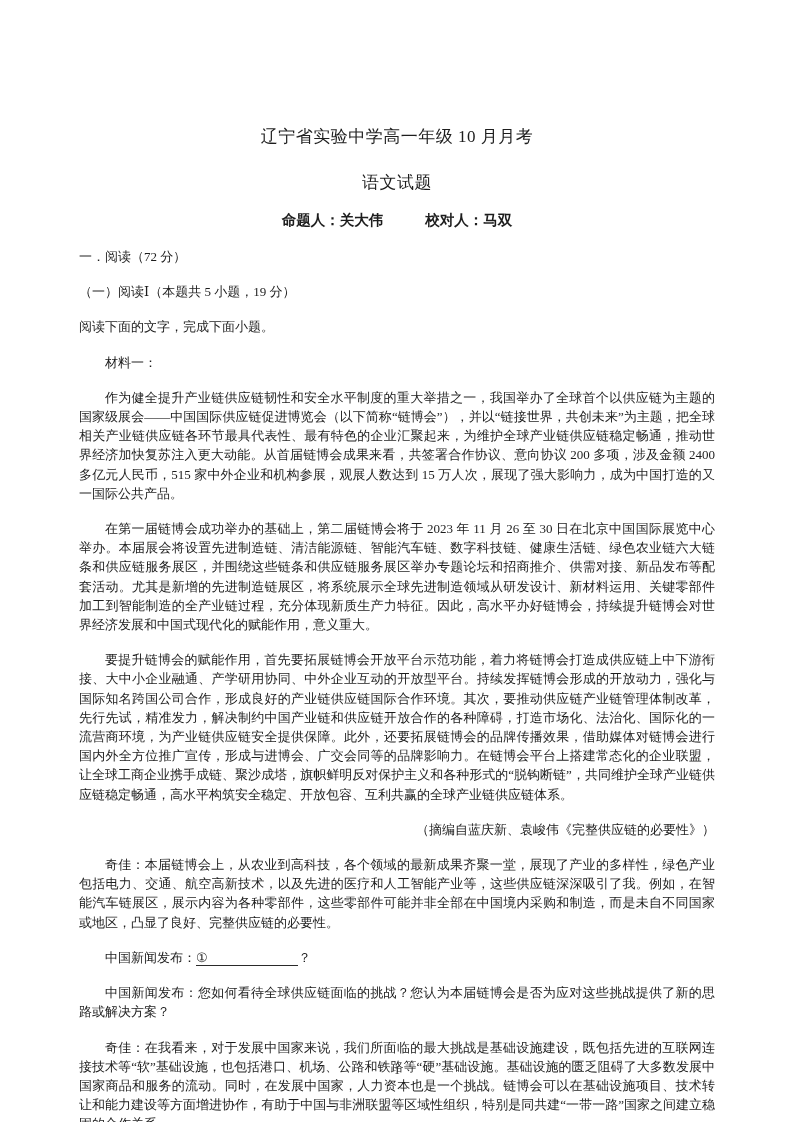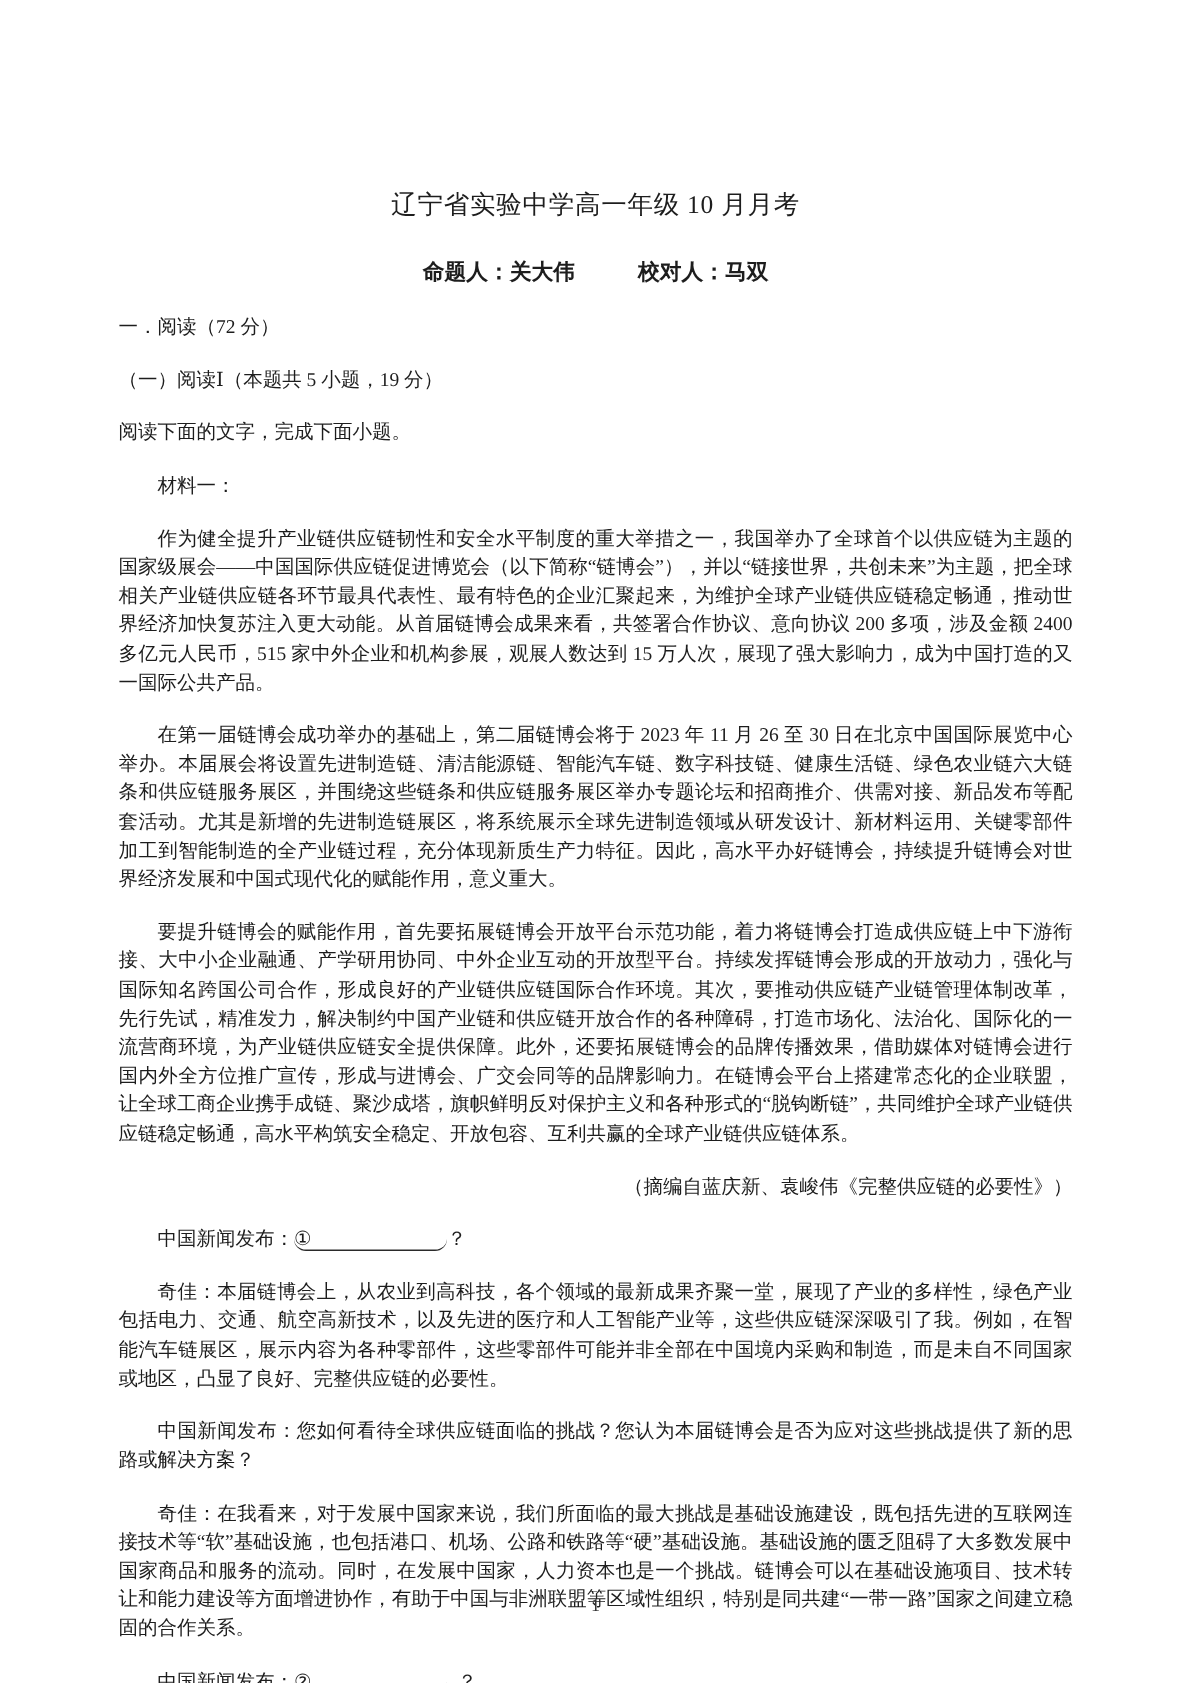--- a/index.html
+++ b/index.html
@@ -1,15 +1,15 @@
 <!DOCTYPE html>
 <html><head>
 <meta charset="utf-8">
 <style>
-  * { margin: 0; padding: 0; box-sizing: border-box; border-radius: 23px; }
+  * { margin: 0; padding: 0; box-sizing: border-box; }
   html, body { background: #ffffff; }
   .page {
     position: relative;
     width: 794px;
     height: 1122px;
     margin: 0 auto;
     background: #ffffff;
     color: #1d1d1d;
     font-family: "Liberation Serif", "DejaVu Serif", serif;
     padding: 126px 63px 0 63px;
@@ -26,21 +26,21 @@
   .subtitle {
     text-align: center;
     font-size: 17px;
     font-weight: 500;
     line-height: 22px;
     margin-bottom: 17px;
     letter-spacing: 0.5px;
   }
   .byline {
     text-align: center;
-    font-family: Liberation Serif, serif;
+    font-family: Liberation Mono, monospace;
     font-weight: 700;
     font-size: 14.5px;
     line-height: 20px;
     margin-bottom: 10px;
   }
   .byline-gap { display: inline-block; width: 42px; }
   .doc-body {
     font-size: 13px;
     line-height: 19.2px;
     text-align: justify;
@@ -65,41 +65,42 @@
     font-size: 12px;
     color: #333;
   }
 </style>
 </head>
 <body>
 
 <div class="page">
 
   <h1 class="title">辽宁省实验中学高一年级 10 月月考</h1>
+  <h2 class="subtitle">语文试题</h2>
 
   <div class="byline">
     <span>命题人：关大伟</span><span class="byline-gap"></span><span>校对人：马双</span>
   </div>
 
   <div class="doc-body">
 
     <p>一．阅读（72 分）</p>
     <p>（一）阅读Ⅰ（本题共 5 小题，19 分）</p>
     <p>阅读下面的文字，完成下面小题。</p>
 
     <p class="indent">材料一：</p>
     <p class="indent">作为健全提升产业链供应链韧性和安全水平制度的重大举措之一，我国举办了全球首个以供应链为主题的国家级展会——中国国际供应链促进博览会（以下简称“链博会”），并以“链接世界，共创未来”为主题，把全球相关产业链供应链各环节最具代表性、最有特色的企业汇聚起来，为维护全球产业链供应链稳定畅通，推动世界经济加快复苏注入更大动能。从首届链博会成果来看，共签署合作协议、意向协议 200 多项，涉及金额 2400 多亿元人民币，515 家中外企业和机构参展，观展人数达到 15 万人次，展现了强大影响力，成为中国打造的又一国际公共产品。</p>
     <p class="indent">在第一届链博会成功举办的基础上，第二届链博会将于 2023 年 11 月 26 至 30 日在北京中国国际展览中心举办。本届展会将设置先进制造链、清洁能源链、智能汽车链、数字科技链、健康生活链、绿色农业链六大链条和供应链服务展区，并围绕这些链条和供应链服务展区举办专题论坛和招商推介、供需对接、新品发布等配套活动。尤其是新增的先进制造链展区，将系统展示全球先进制造领域从研发设计、新材料运用、关键零部件加工到智能制造的全产业链过程，充分体现新质生产力特征。因此，高水平办好链博会，持续提升链博会对世界经济发展和中国式现代化的赋能作用，意义重大。</p>
     <p class="indent">要提升链博会的赋能作用，首先要拓展链博会开放平台示范功能，着力将链博会打造成供应链上中下游衔接、大中小企业融通、产学研用协同、中外企业互动的开放型平台。持续发挥链博会形成的开放动力，强化与国际知名跨国公司合作，形成良好的产业链供应链国际合作环境。其次，要推动供应链产业链管理体制改革，先行先试，精准发力，解决制约中国产业链和供应链开放合作的各种障碍，打造市场化、法治化、国际化的一流营商环境，为产业链供应链安全提供保障。此外，还要拓展链博会的品牌传播效果，借助媒体对链博会进行国内外全方位推广宣传，形成与进博会、广交会同等的品牌影响力。在链博会平台上搭建常态化的企业联盟，让全球工商企业携手成链、聚沙成塔，旗帜鲜明反对保护主义和各种形式的“脱钩断链”，共同维护全球产业链供应链稳定畅通，高水平构筑安全稳定、开放包容、互利共赢的全球产业链供应链体系。</p>
     <p class="cite">（摘编自蓝庆新、袁峻伟《完整供应链的必要性》）</p>
 
 
+    <p class="indent"><span>奇佳：</span><span>本届链博会上，从农业到高科技，各个领域的最新成果齐聚一堂，展现了产业的多样性，绿色产业包括电力、交通、航空高新技术，以及先进的医疗和人工智能产业等，这些供应链深深吸引了我。例如，在智能汽车链展区，展示内容为各种零部件，这些零部件可能并非全部在中国境内采购和制造，而是未自不同国家或地区，凸显了良好、完整供应链的必要性。</span></p>
+
     <p class="indent"><span>中国新闻发布：</span><span class="blank"><span>①</span></span><span>？</span></p>
-
-    <p class="indent"><span>奇佳：</span><span>本届链博会上，从农业到高科技，各个领域的最新成果齐聚一堂，展现了产业的多样性，绿色产业包括电力、交通、航空高新技术，以及先进的医疗和人工智能产业等，这些供应链深深吸引了我。例如，在智能汽车链展区，展示内容为各种零部件，这些零部件可能并非全部在中国境内采购和制造，而是未自不同国家或地区，凸显了良好、完整供应链的必要性。</span></p>
 
     <p class="indent"><span>中国新闻发布：</span><span>您如何看待全球供应链面临的挑战？您认为本届链博会是否为应对这些挑战提供了新的思路或解决方案？</span></p>
 
     <p class="indent"><span>奇佳：</span><span>在我看来，对于发展中国家来说，我们所面临的最大挑战是基础设施建设，既包括先进的互联网连接技术等“软”基础设施，也包括港口、机场、公路和铁路等“硬”基础设施。基础设施的匮乏阻碍了大多数发展中国家商品和服务的流动。同时，在发展中国家，人力资本也是一个挑战。链博会可以在基础设施项目、技术转让和能力建设等方面增进协作，有助于中国与非洲联盟等区域性组织，特别是同共建“一带一路”国家之间建立稳固的合作关系。</span></p>
 
     <p class="indent"><span>中国新闻发布：</span><span class="blank blank-gap"><span>②</span></span><span>？</span></p>
 
   </div>
 
   <div class="page-number">1</div>

